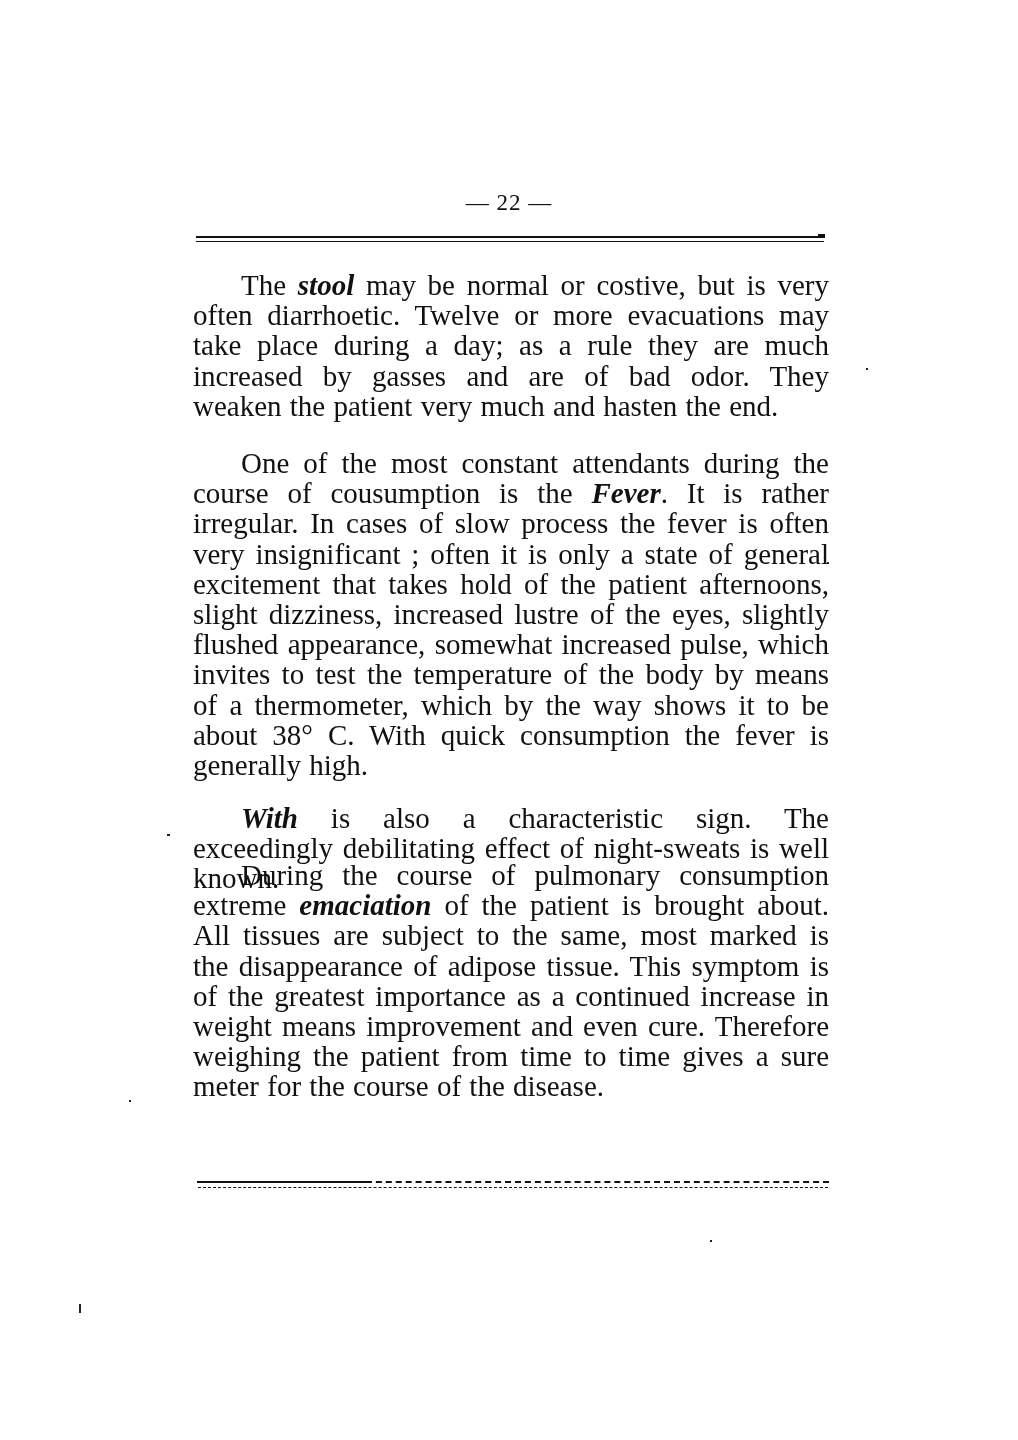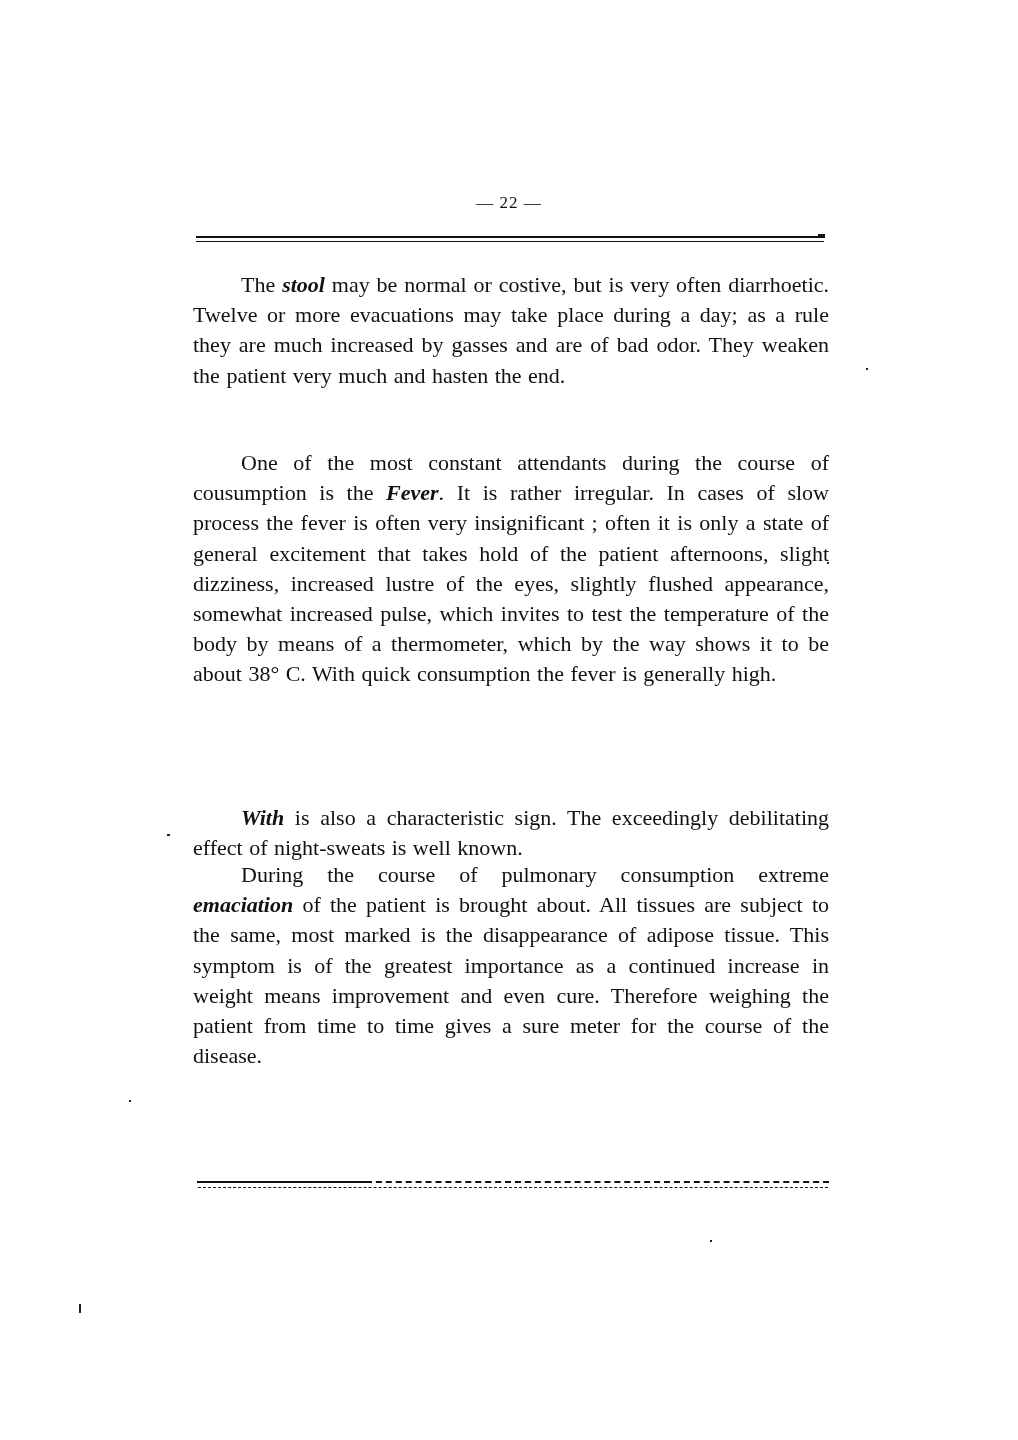--- a/index.html
+++ b/index.html
@@ -14,21 +14,21 @@
       overflow: hidden;
       font-family: "Liberation Serif", "DejaVu Serif", serif;
       color: #111111;
     }
     .page-number {
       position: absolute;
       top: 188px;
       left: 0;
       width: 1018px;
       text-align: center;
-      font-size: 17px;
+      font-size: 23px;
       letter-spacing: 1px;
       line-height: 30px;
     }
     .rule {
       position: absolute;
       left: 196px;
       width: 628px;
       height: 0;
     }
     .rule-top-1 { top: 236px; border-top: 2px solid #111; }
@@ -57,21 +57,21 @@
     .rule-bot-2 {
       top: 1187px;
       left: 198px;
       width: 630px;
       border-top: 1px dashed #111;
     }
     .text-block {
       position: absolute;
       left: 193px;
       width: 636px;
-      font-size: 22px;
+      font-size: 29px;
       line-height: 30.2px;
       text-align: justify;
       text-align-last: left;
       word-spacing: 1px;
     }
     .para {
       margin: 0;
       text-indent: 48px;
     }
     .para em {

